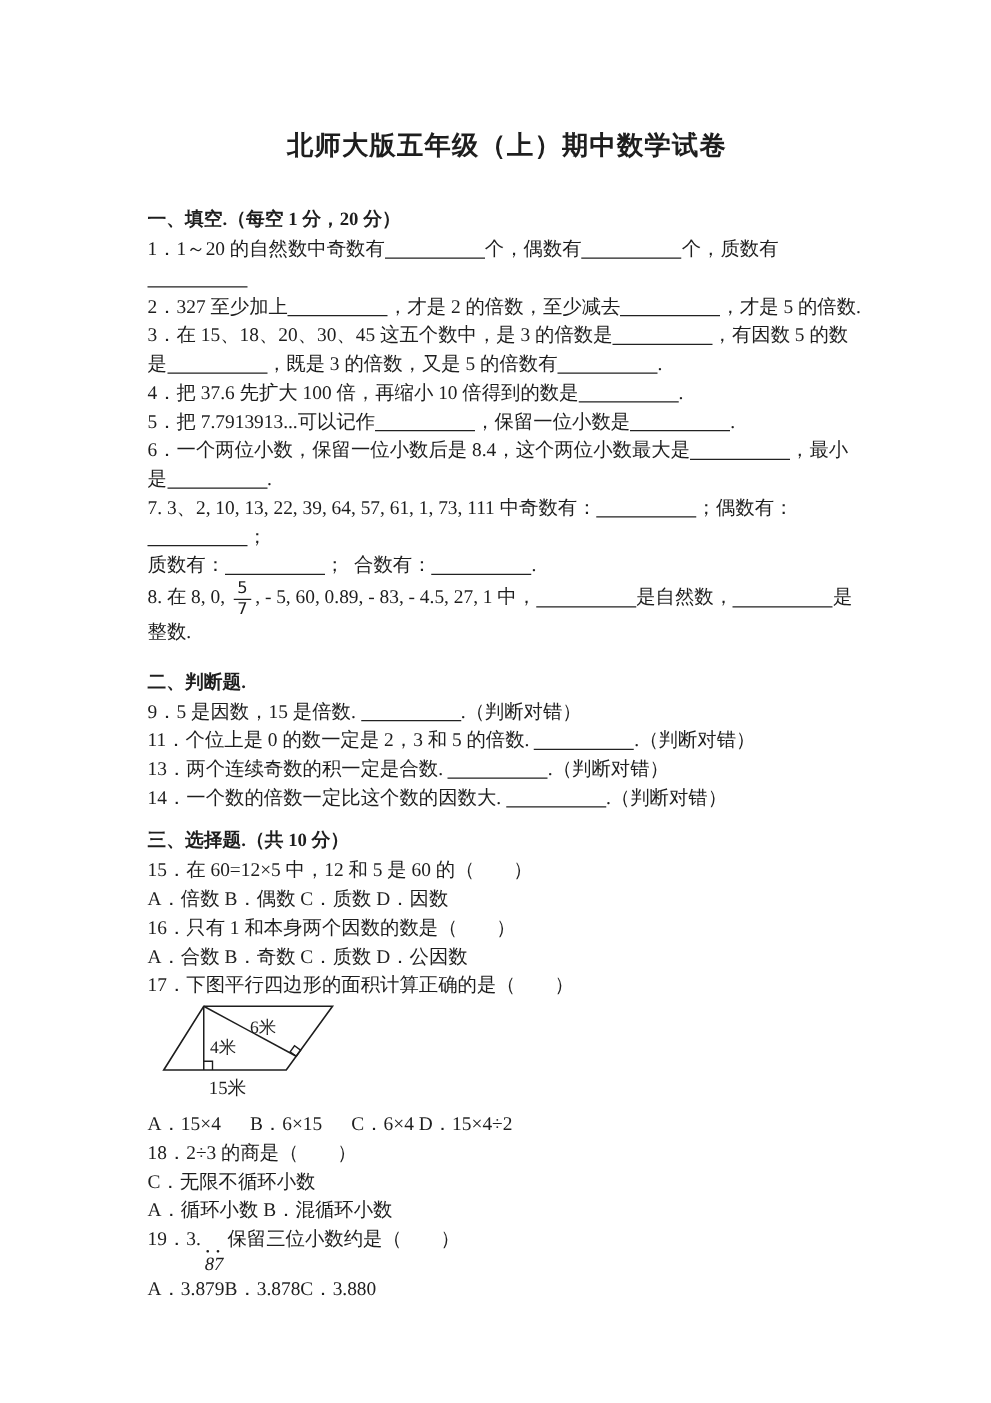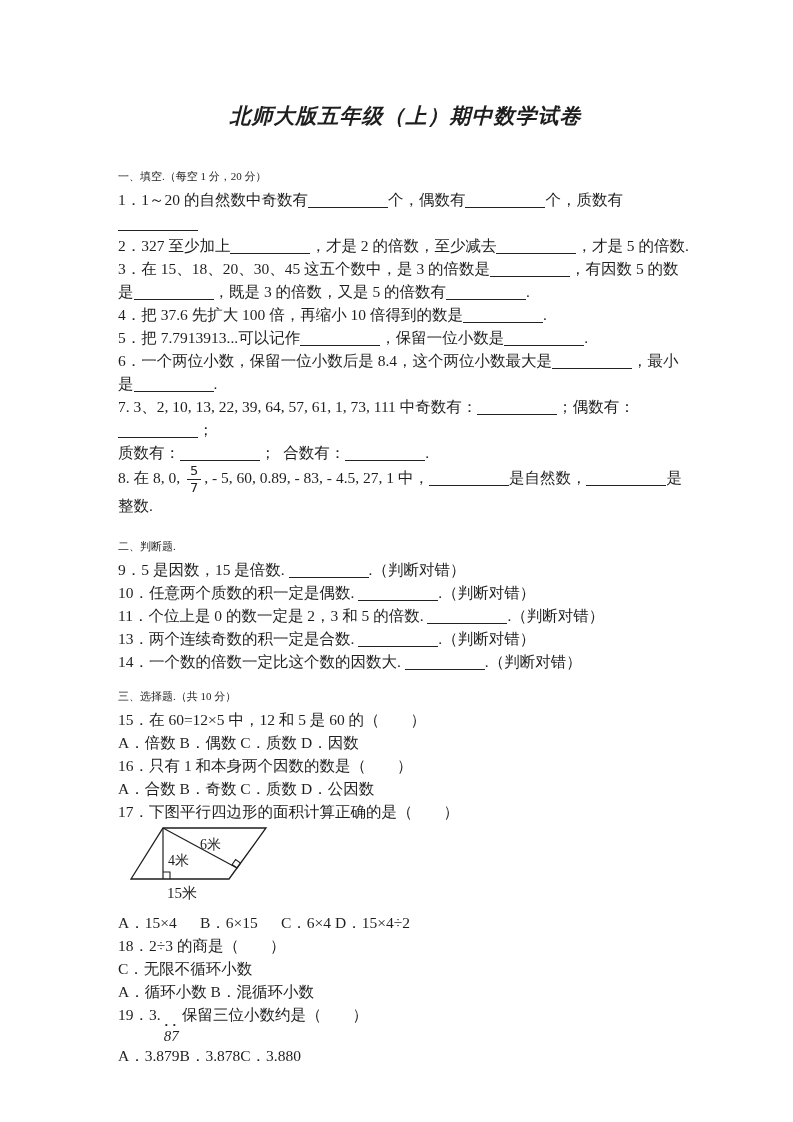--- a/index.html
+++ b/index.html
@@ -8,26 +8,26 @@
     font-family:"Liberation Serif","DejaVu Serif",serif;
     color:#1e1e1e;
   }
   .page{
     box-sizing:border-box;
     width:793px;height:1122px;
     padding:101px 100px 0 118px;
   }
   .title{
     font-size:21px;font-weight:bold;text-align:center;
-    line-height:30px;margin:0 0 34px 0;letter-spacing:1px;font-style:italic;
+    line-height:30px;margin:0 0 34px 0;letter-spacing:1px;
   }
   section{margin:0;}
   section + section{margin-top:0;}
   .heading{
-    font-size:11px;font-weight:normal;line-height:23px;margin:0;
+    font-size:15px;font-weight:bold;line-height:23px;margin:0;
     white-space:pre-wrap;
   }
   section[data-name="exam-section-2"] .heading{margin-top:18px;}
   section[data-name="exam-section-3"] .heading{margin-top:12px;}
   .q{
     font-size:15.5px;line-height:23px;margin:0;
     white-space:pre-wrap;
   }
   .blank{
     display:inline-block;width:80px;height:12px;
@@ -70,21 +70,20 @@
         <p class="q" data-name="exam-line">6．一个两位小数，保留一位小数后是 8.4，这个两位小数最大是<span class="blank" data-name="answer-blank"></span>，最小</p>
         <p class="q" data-name="exam-line">是<span class="blank" data-name="answer-blank"></span>.</p>
         <p class="q" data-name="exam-line">7. 3、2, 10, 13, 22, 39, 64, 57, 61, 1, 73, 111 中奇数有：<span class="blank" data-name="answer-blank"></span>；偶数有：<span class="blank" data-name="answer-blank"></span>；</p>
         <p class="q" data-name="exam-line">质数有：<span class="blank" data-name="answer-blank"></span>；  合数有：<span class="blank" data-name="answer-blank"></span>.</p>
         <p class="q" data-name="exam-line">8. 在 8, 0, <span class="frac" data-name="fraction"><span class="num">5</span><span class="den">7</span></span>, - 5, 60, 0.89, - 83, - 4.5, 27, 1 中，<span class="blank" data-name="answer-blank"></span>是自然数，<span class="blank" data-name="answer-blank"></span>是</p>
         <p class="q" data-name="exam-line">整数.</p>
       </section>
       <section data-name="exam-section-2">
         <p class="heading" data-name="section-heading">二、判断题.</p>
         <p class="q" data-name="exam-line">9．5 是因数，15 是倍数. <span class="blank" data-name="answer-blank"></span>.（判断对错）</p>
-        <p class="q" data-name="exam-line">10．任意两个质数的积一定是偶数. <span class="blank" data-name="answer-blank"></span>.（判断对错）</p>
         <p class="q" data-name="exam-line">11．个位上是 0 的数一定是 2，3 和 5 的倍数. <span class="blank" data-name="answer-blank"></span>.（判断对错）</p>
         <p class="q" data-name="exam-line">13．两个连续奇数的积一定是合数. <span class="blank" data-name="answer-blank"></span>.（判断对错）</p>
         <p class="q" data-name="exam-line">14．一个数的倍数一定比这个数的因数大. <span class="blank" data-name="answer-blank"></span>.（判断对错）</p>
       </section>
       <section data-name="exam-section-3">
         <p class="heading" data-name="section-heading">三、选择题.（共 10 分）</p>
         <p class="q" data-name="exam-line">15．在 60=12×5 中，12 和 5 是 60 的（　　）</p>
         <p class="q" data-name="exam-line">A．倍数 B．偶数 C．质数 D．因数</p>
         <p class="q" data-name="exam-line">16．只有 1 和本身两个因数的数是（　　）</p>
         <p class="q" data-name="exam-line">A．合数 B．奇数 C．质数 D．公因数</p>

